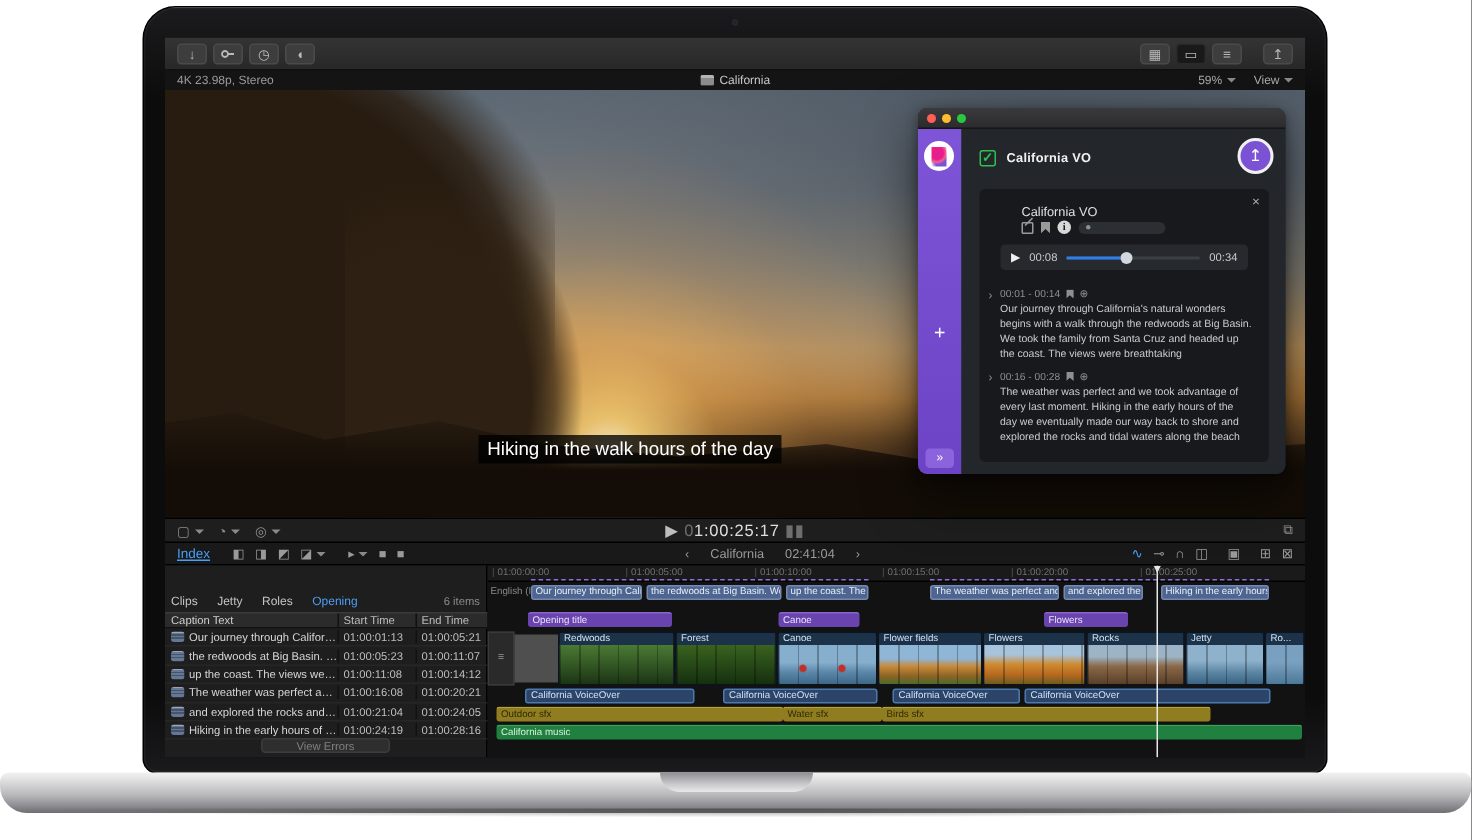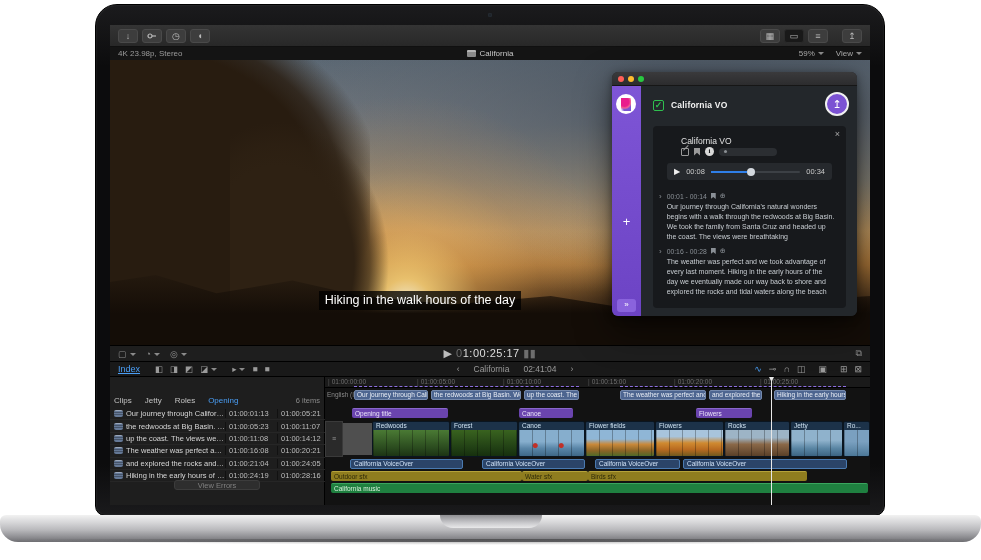--- a/index.html
+++ b/index.html
@@ -101,21 +101,21 @@
   .cap-table { position:absolute; left:0; top:31px; width:215px; }
   .cap-head { display:flex; background:#2b2b2b; border-top:1px solid #3a3a3a; border-bottom:1px solid #111;
               height:11px; align-items:center; color:#d0d0d0; font-size:7.5px; }
   .cap-row { display:flex; height:12.4px; align-items:center; border-bottom:1px solid #262626; color:#d6d6d6; font-size:7.5px; }
   .c-text { width:115px; padding-left:4px; display:flex; align-items:center; gap:3px; overflow:hidden; white-space:nowrap; }
   .c-text > span:last-child { overflow:hidden; text-overflow:ellipsis; }
   .c-start { width:52px; border-left:1px solid #111; padding-left:3px; color:#bdbdbd; }
   .c-end { flex:1; border-left:1px solid #111; padding-left:3px; color:#bdbdbd; }
   .cap-bubble { flex:0 0 auto; width:9px; height:7px; background:#647896; border-radius:2px;
                 background-image:linear-gradient(180deg, rgba(255,255,255,.35) 0 1px, rgba(0,0,0,0) 1px 2px, rgba(0,0,0,.3) 2px 3px, rgba(0,0,0,0) 3px 4px, rgba(0,0,0,.3) 4px 5px, rgba(0,0,0,0) 5px); }
-  .view-errors { position:absolute; left:64px; top:103px; width:86px; height:10px; background:#2e2e2e;
+  .view-errors { position:absolute; left:64px; top:115px; width:86px; height:10px; background:#2e2e2e;
                  border:1px solid #3c3c3c; border-radius:3px; color:#808080; font-size:7.5px;
                  text-align:center; line-height:9px; }
 
   
   .timeline { position:absolute; left:215px; top:352px; width:545px; height:128px; background:#121212; overflow:hidden; }
   .ruler { position:absolute; left:0; top:0; width:545px; height:11px; background:#1a1a1a; border-bottom:1px solid #000;
            color:#6f6f6f; font-size:6.5px; }
   .ruler .tick { position:absolute; top:1px; }
   .ruler .tick::before { content:"|"; color:#555; margin-right:2px; }
   .range-marker { position:absolute; top:9px; height:0; border-top:1px dashed #8d6fe0; }
@@ -298,20 +298,25 @@
 
     <div class="index-panel">
       <div class="tabs-row">
         <span>Clips</span>
         <span>Jetty</span>
         <span>Roles</span>
         <span class="active">Opening</span>
         <span class="items-count">6 items</span>
       </div>
       <div class="cap-table">
+        <div class="cap-head">
+          <div class="c-text">Caption Text</div>
+          <div class="c-start">Start Time</div>
+          <div class="c-end">End Time</div>
+        </div>
         <div class="cap-row">
           <div class="c-text">
               <span class="cap-bubble"></span>
               <span>Our journey through California's...</span>
             </div>
           <div class="c-start">01:00:01:13</div>
           <div class="c-end">01:00:05:21</div>
         </div>
         <div class="cap-row">
           <div class="c-text">

